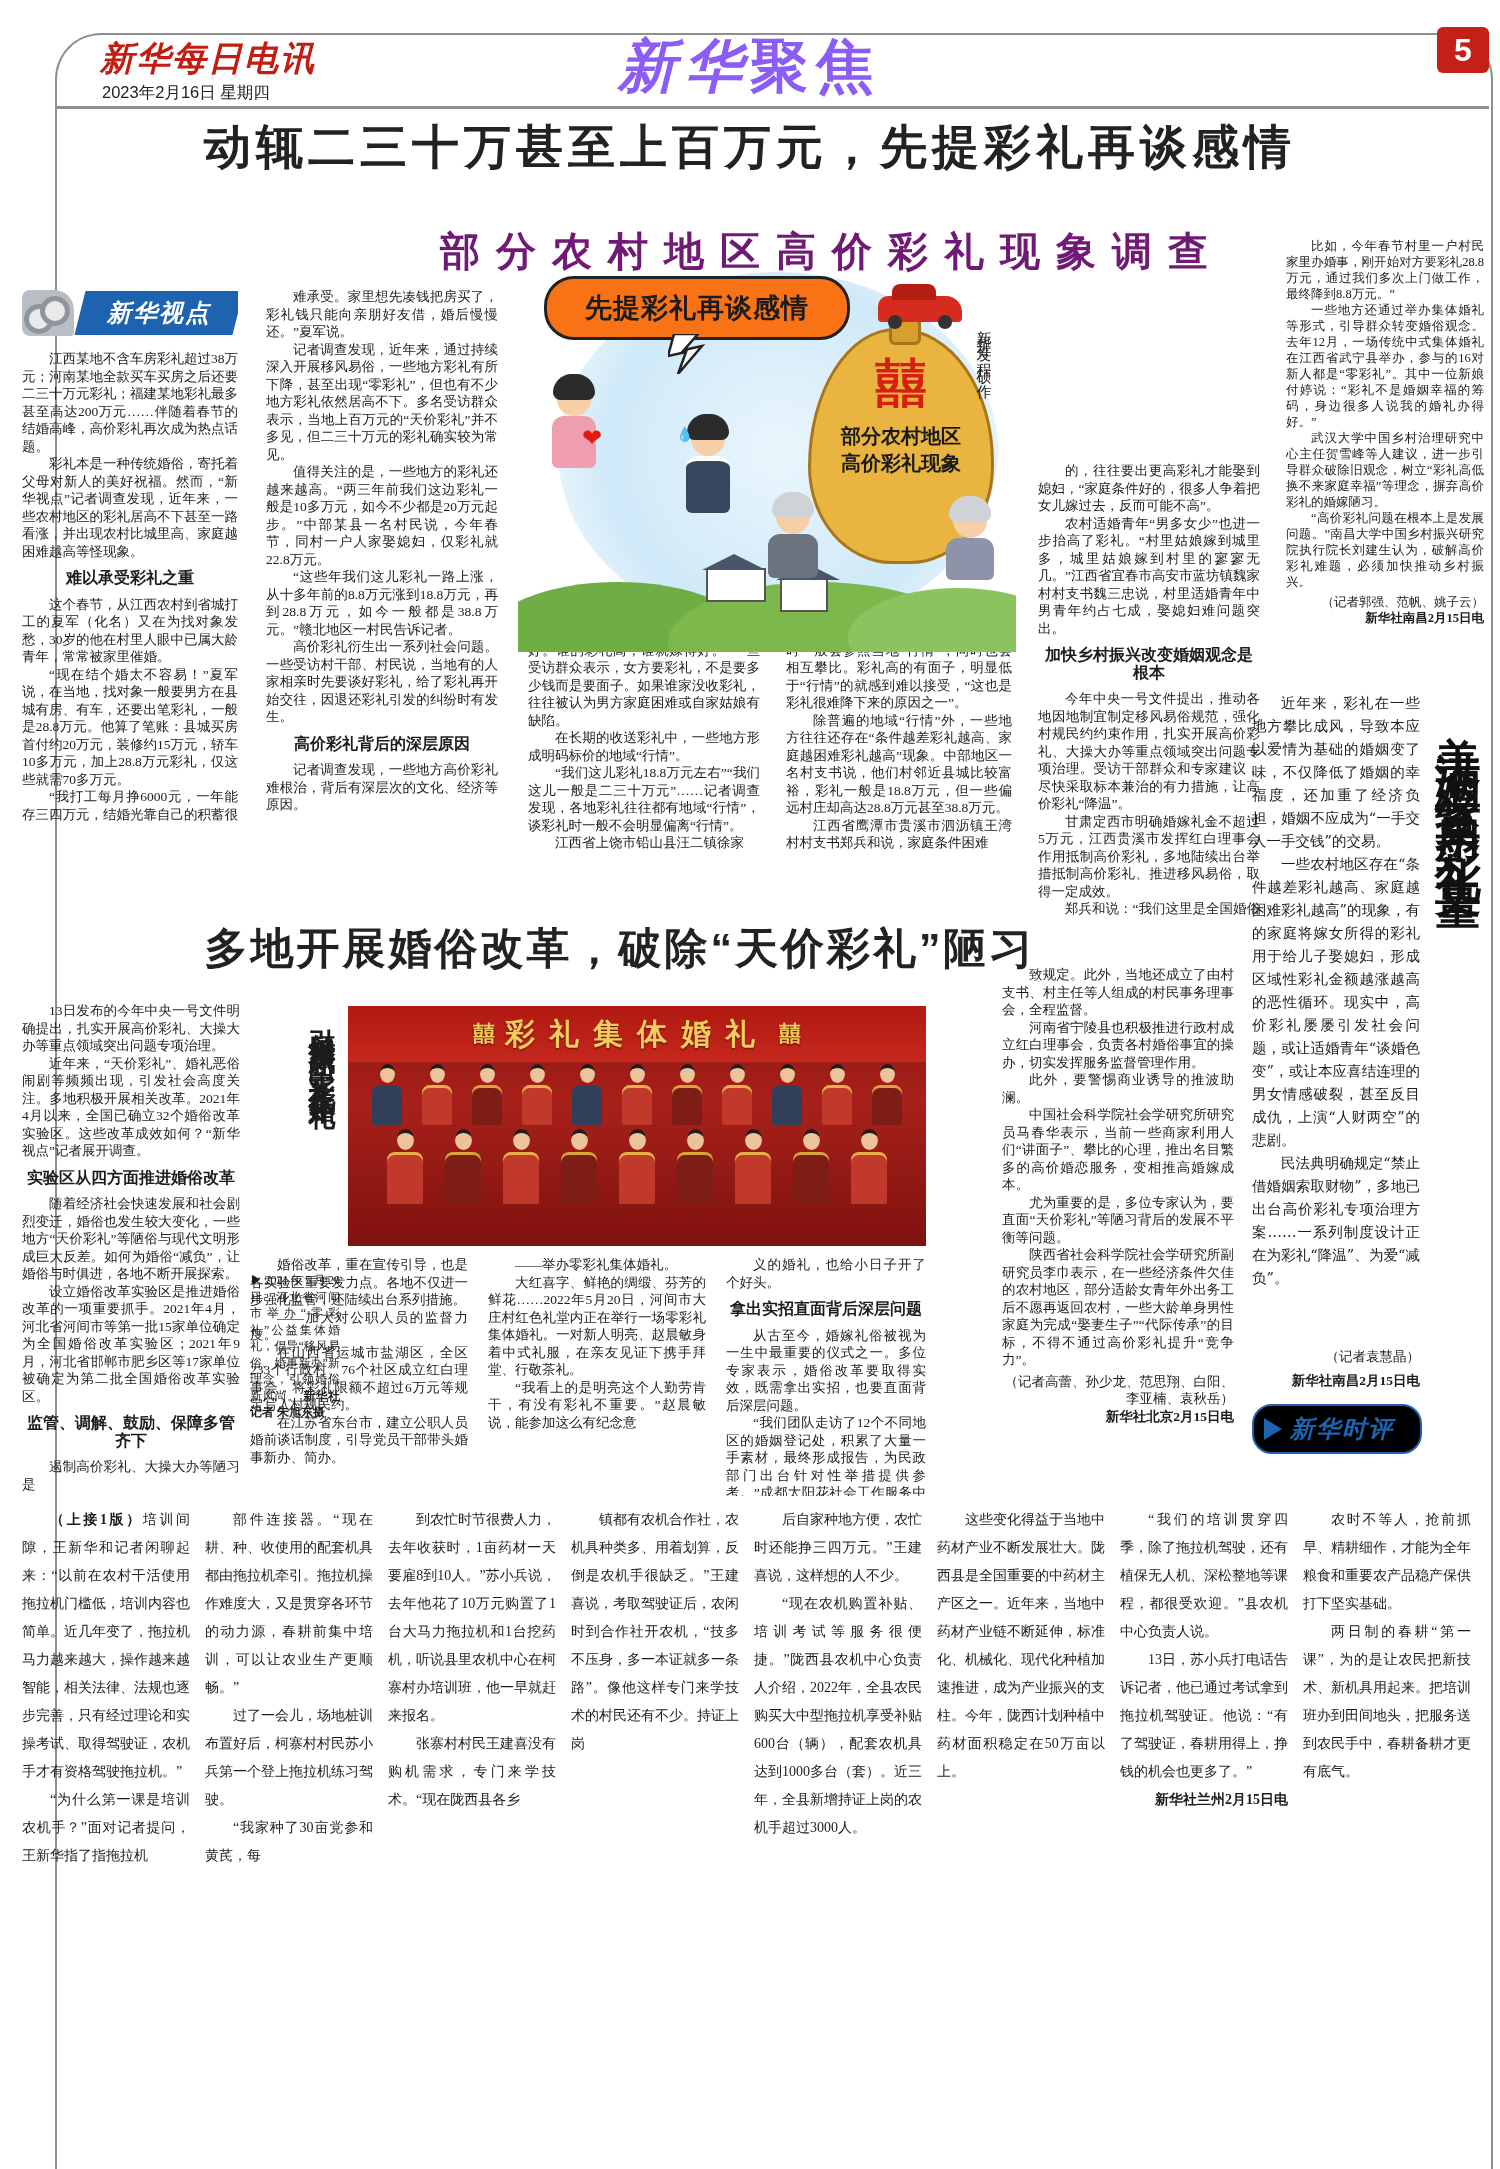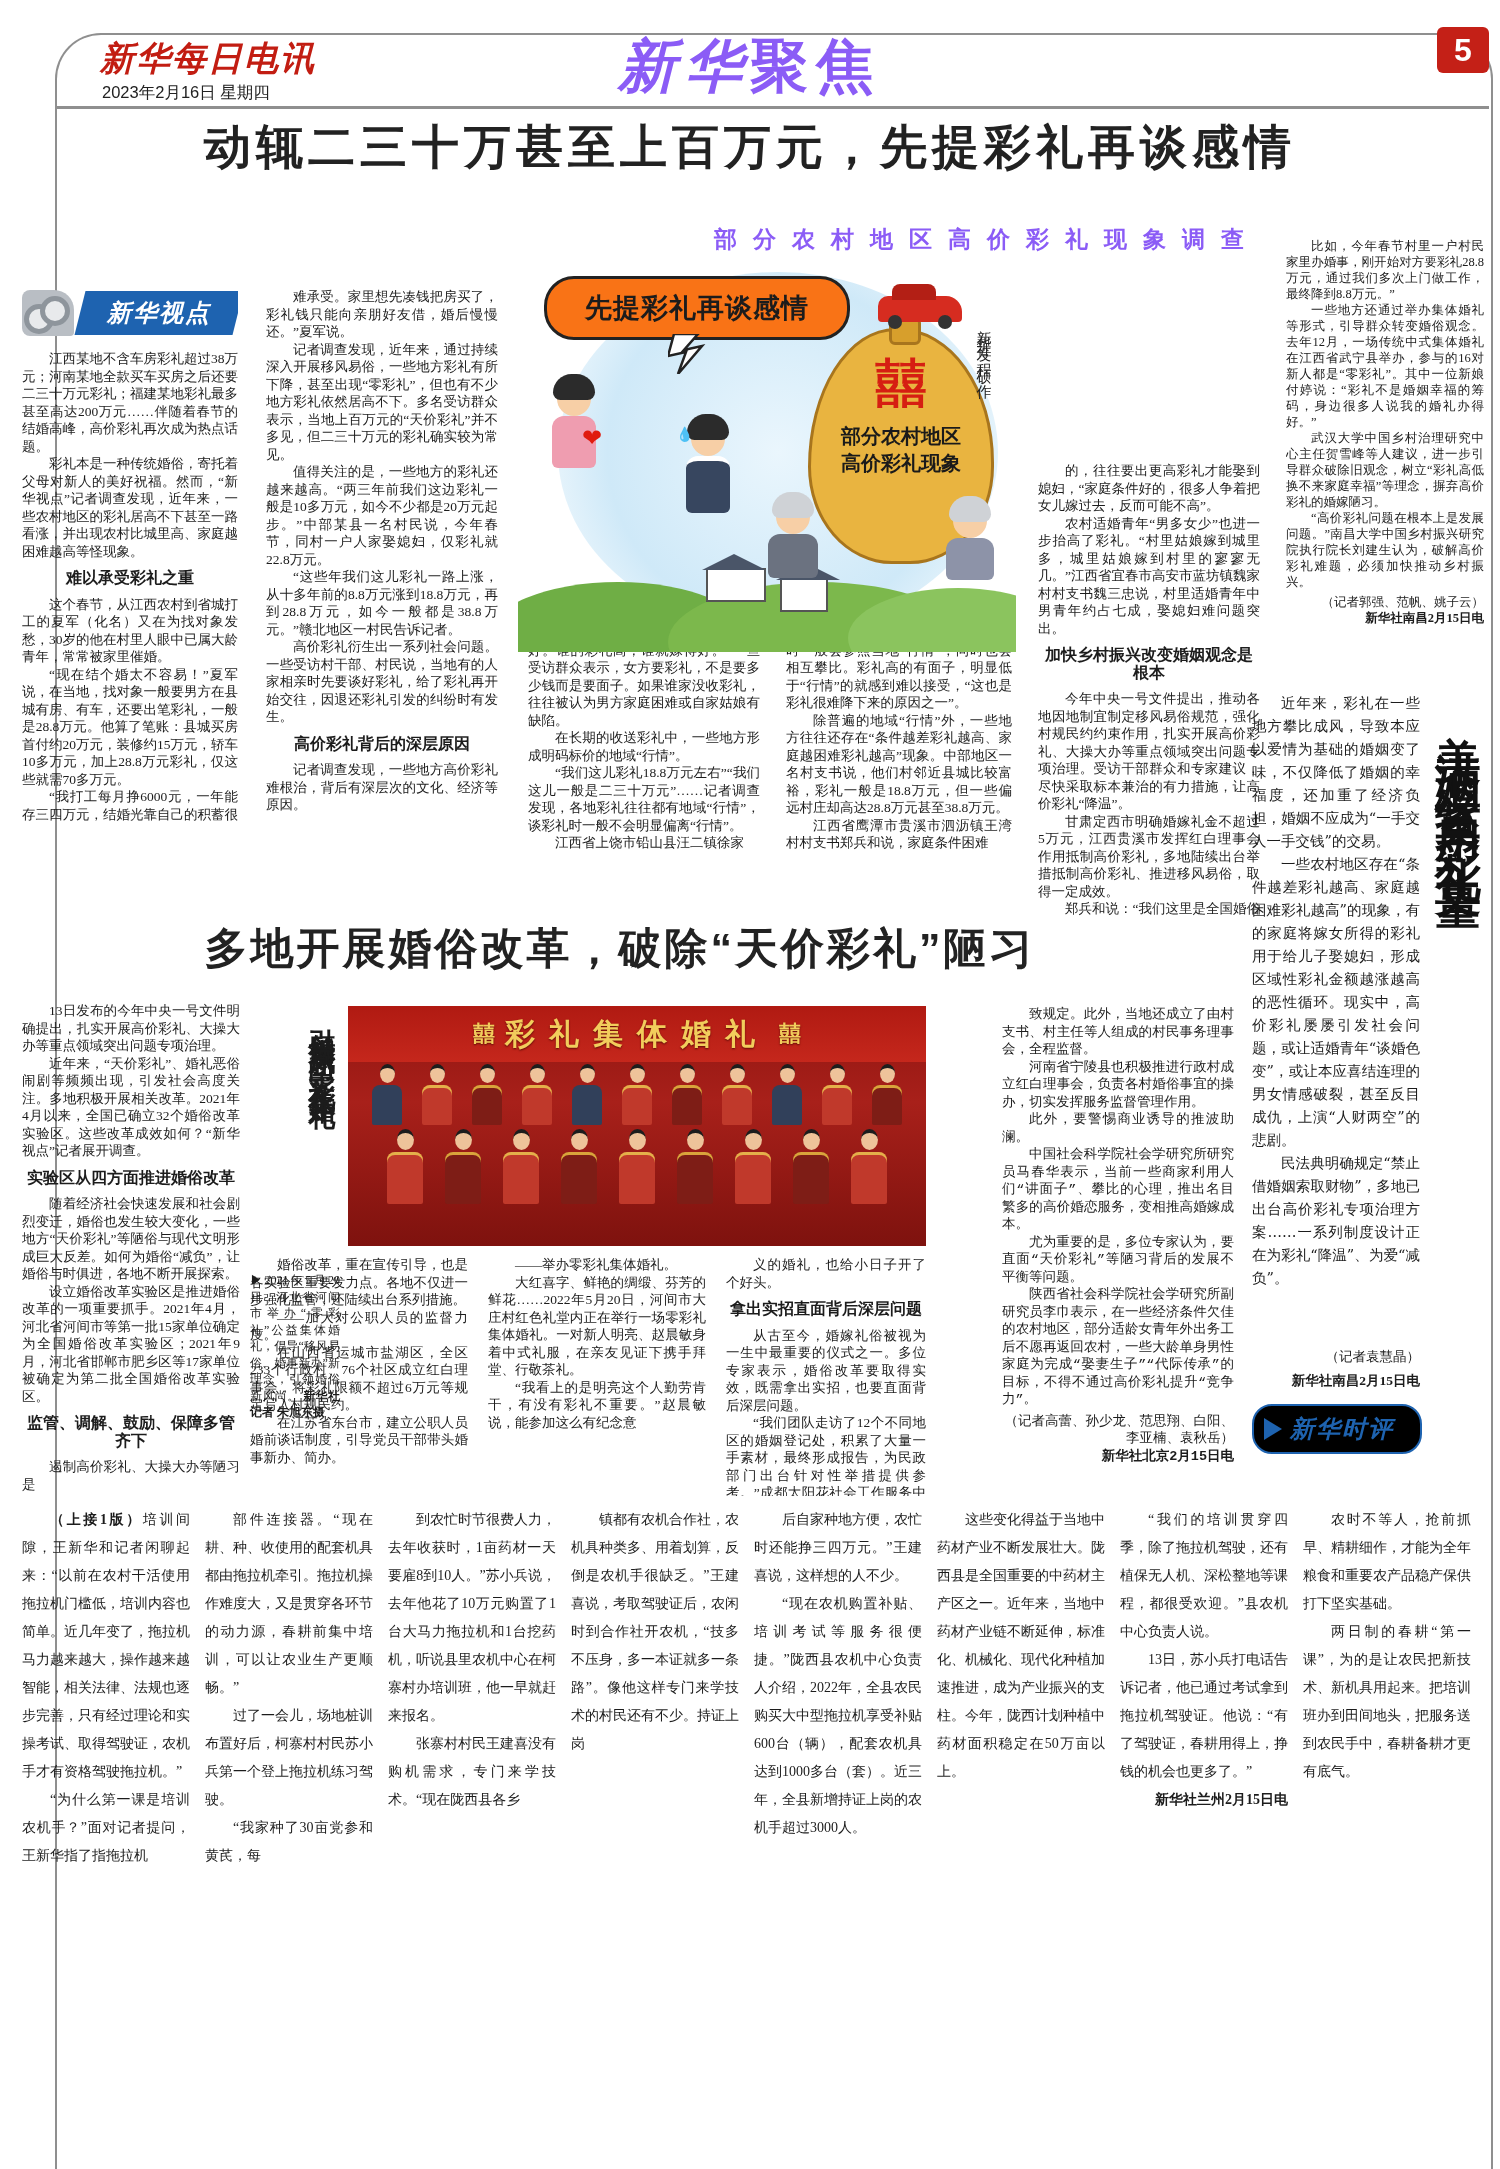--- a/index.html
+++ b/index.html
@@ -13,22 +13,22 @@
             font-weight:900;font-style:italic;font-size:34px;color:#c21d12;letter-spacing:2px;}
   .date{left:102px;top:82px;font-size:16.5px;font-family:"Liberation Sans",sans-serif;color:#222;}
   .section-title{left:450px;top:28px;width:600px;text-align:center;color:#8b5cf6;
                  font-family:"Liberation Sans",sans-serif;font-weight:900;font-size:58px;letter-spacing:8px;}
   .section-title .script{font-style:italic;}
   .pagenum{left:1437px;top:27px;width:52px;height:46px;background:#c42017;color:#fff;
            border-radius:6px;text-align:center;line-height:46px;font-size:32px;
            font-family:"Liberation Sans",sans-serif;font-weight:bold;}
   .a1-headline{left:70px;top:116px;width:1360px;text-align:center;font-size:47px;font-weight:900;
                letter-spacing:5px;font-family:"Liberation Sans",sans-serif;color:#222;}
-  .a1-subhead{left:440px;top:224px;width:820px;text-align:right;font-size:23px;font-weight:600;
-              letter-spacing:16px;font-family:"Liberation Sans",sans-serif;color:#8b5cf6;}
+  .a1-subhead{left:440px;top:224px;width:820px;text-align:left;font-size:40px;font-weight:600;
+              letter-spacing:16px;font-family:"Liberation Sans",sans-serif;color:#701a75;}
   .col{position:absolute;text-align:justify;text-justify:inter-character;overflow:hidden;
        font-size:13.5px;line-height:17.5px;}
   .col p{margin:0;text-indent:2em;}
   .sec-h{font-weight:bold;text-align:center;text-indent:0 !important;font-size:16px;
          font-family:"Liberation Sans",sans-serif;margin:9px 0 !important;}
   .byline{text-align:right;text-indent:0 !important;margin-top:4px !important;}
   .dateline{text-align:right;text-indent:0 !important;font-weight:bold;}
   .small{font-size:12.5px;line-height:16px;}
   
   .viewpoint{display:flex;align-items:center;height:54px;margin-bottom:10px;}
@@ -365,21 +365,21 @@
     <p>“我看上的是明亮这个人勤劳肯干，有没有彩礼不重要。”赵晨敏说，能参加这么有纪念意</p>
   </div>
 
   <div class="col" style="left:726px;top:1256px;width:200px;height:240px;">
     <p>义的婚礼，也给小日子开了个好头。</p>
     <p class="sec-h">拿出实招直面背后深层问题</p>
     <p>从古至今，婚嫁礼俗被视为一生中最重要的仪式之一。多位专家表示，婚俗改革要取得实效，既需拿出实招，也要直面背后深层问题。</p>
     <p>“我们团队走访了12个不同地区的婚姻登记处，积累了大量一手素材，最终形成报告，为民政部门出台针对性举措提供参考。”成都太阳花社会工作服务中心理事长张凤说。</p>
   </div>
 
-  <div class="col" style="left:1002px;top:1006px;width:232px;height:490px;font-family:Liberation Mono, monospace;">
+  <div class="col" style="left:1002px;top:966px;width:232px;height:490px;">
     <p>致规定。此外，当地还成立了由村支书、村主任等人组成的村民事务理事会，全程监督。</p>
     <p>河南省宁陵县也积极推进行政村成立红白理事会，负责各村婚俗事宜的操办，切实发挥服务监督管理作用。</p>
     <p>此外，要警惕商业诱导的推波助澜。</p>
     <p>中国社会科学院社会学研究所研究员马春华表示，当前一些商家利用人们“讲面子”、攀比的心理，推出名目繁多的高价婚恋服务，变相推高婚嫁成本。</p>
     <p>尤为重要的是，多位专家认为，要直面“天价彩礼”等陋习背后的发展不平衡等问题。</p>
     <p>陕西省社会科学院社会学研究所副研究员李巾表示，在一些经济条件欠佳的农村地区，部分适龄女青年外出务工后不愿再返回农村，一些大龄单身男性家庭为完成“娶妻生子”“代际传承”的目标，不得不通过高价彩礼提升“竞争力”。</p>
     <p class="byline">（记者高蕾、孙少龙、范思翔、白阳、李亚楠、袁秋岳）</p>
     <p class="dateline">新华社北京2月15日电</p>
   </div>
 

